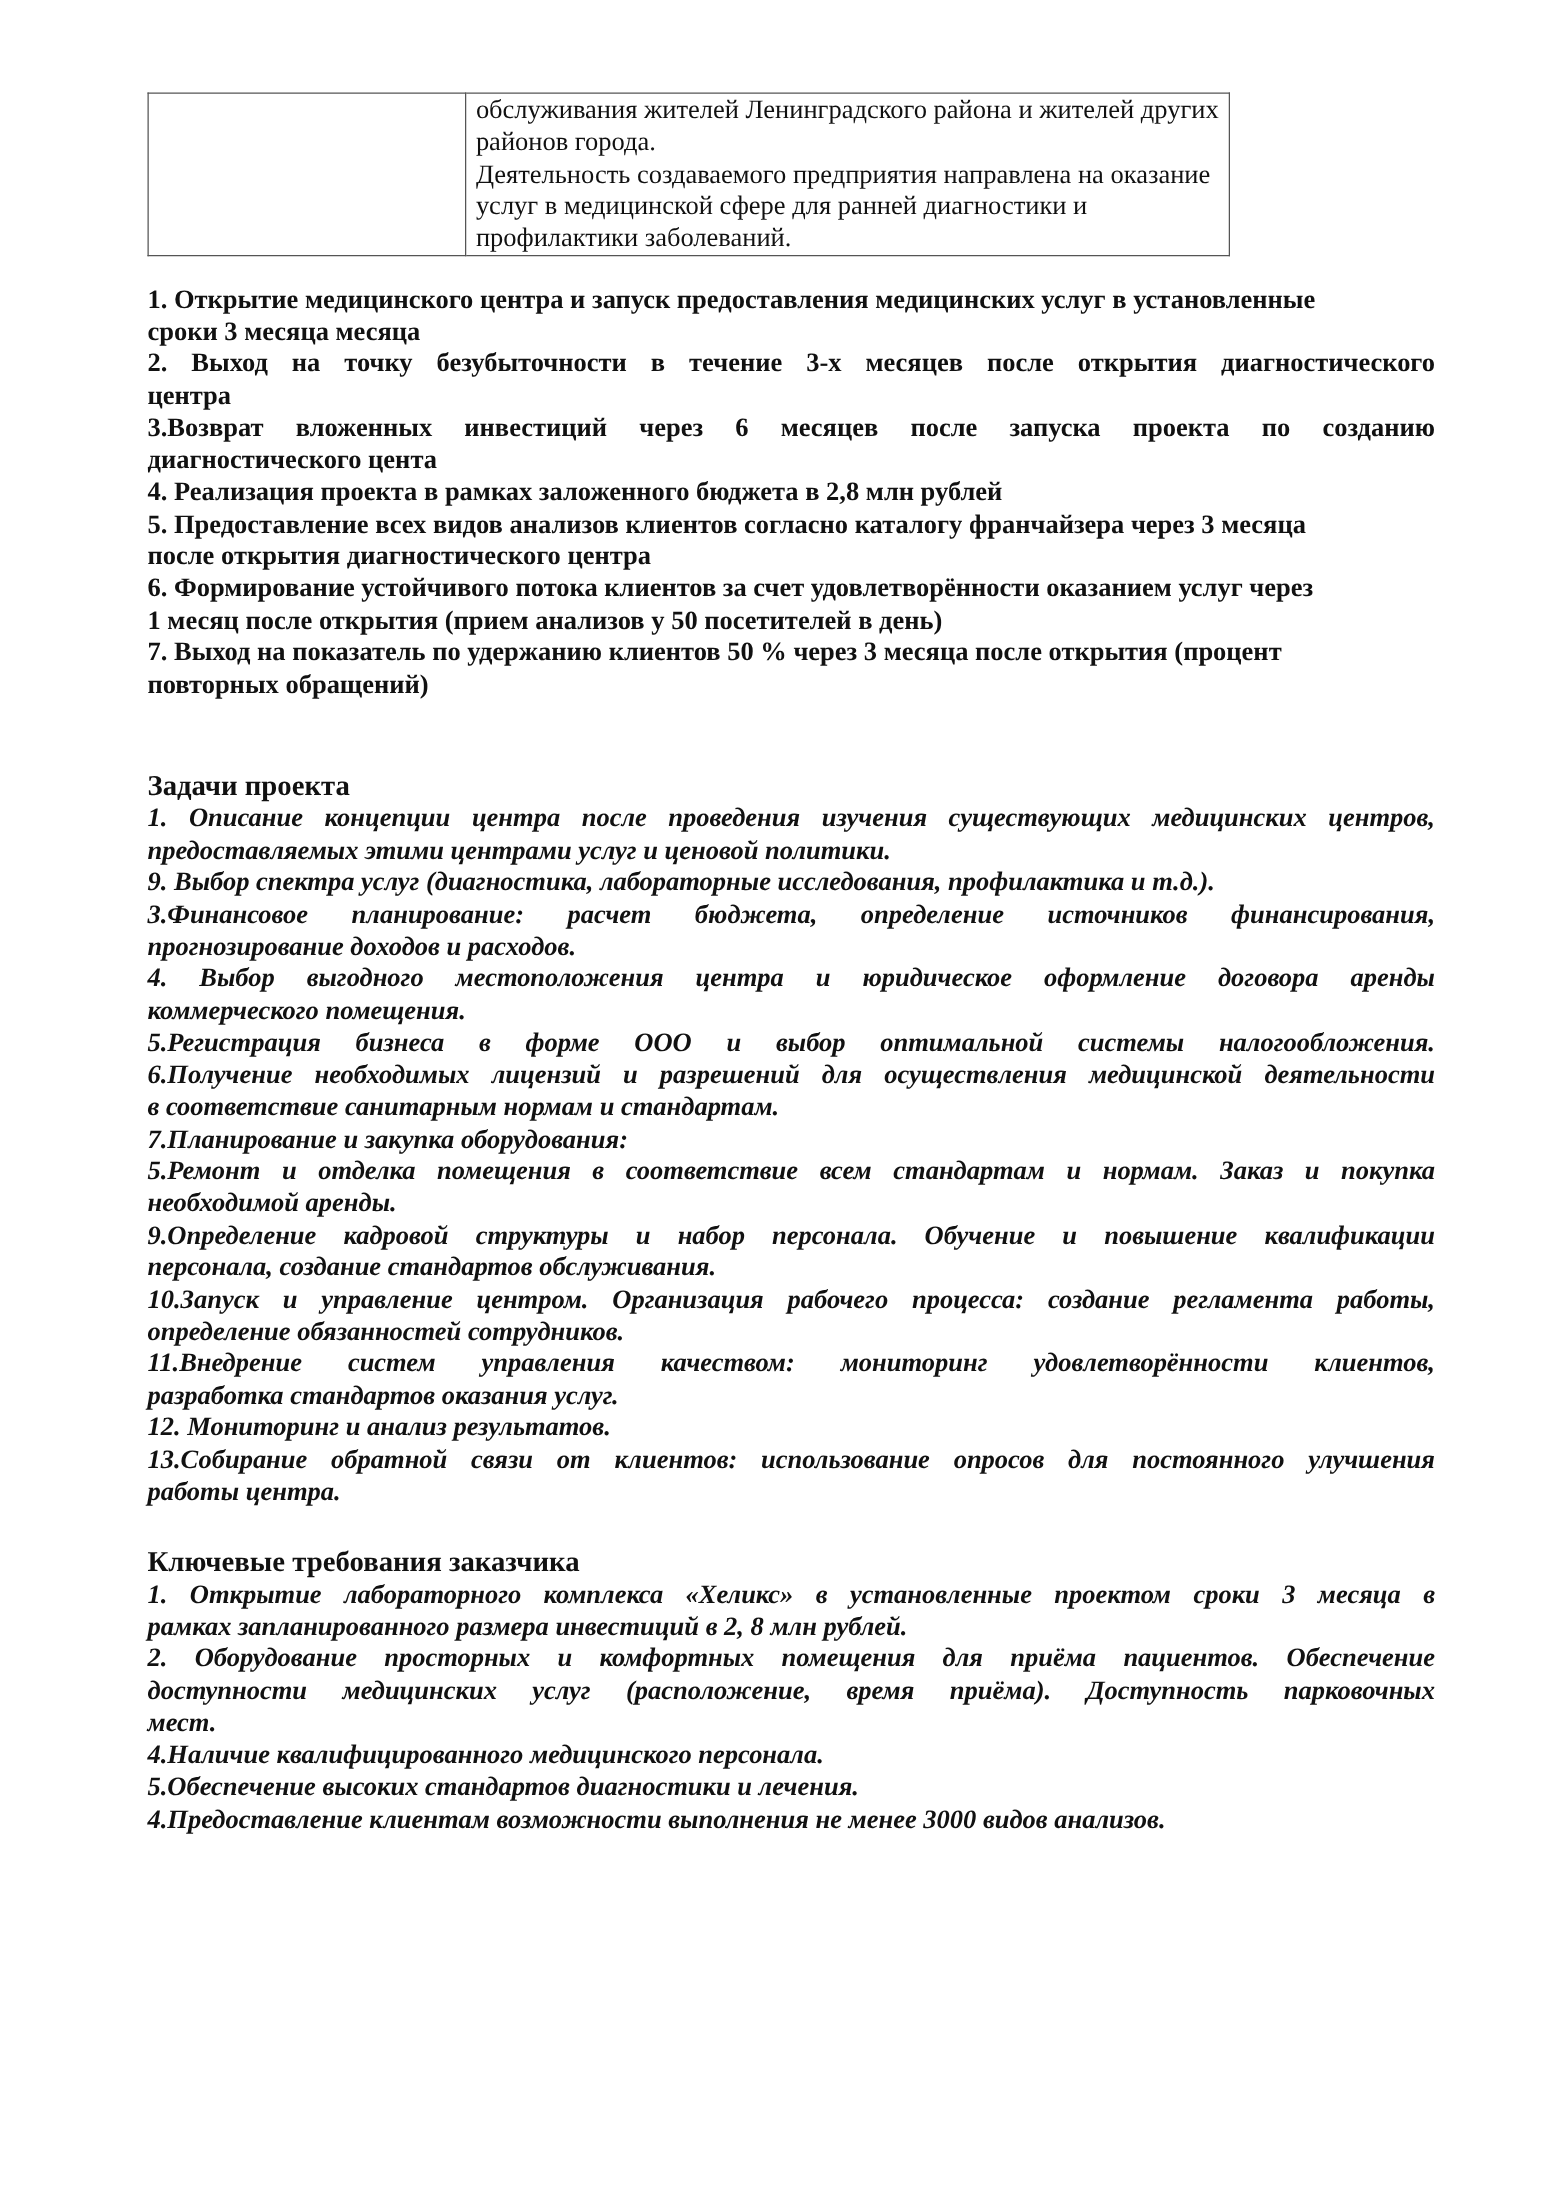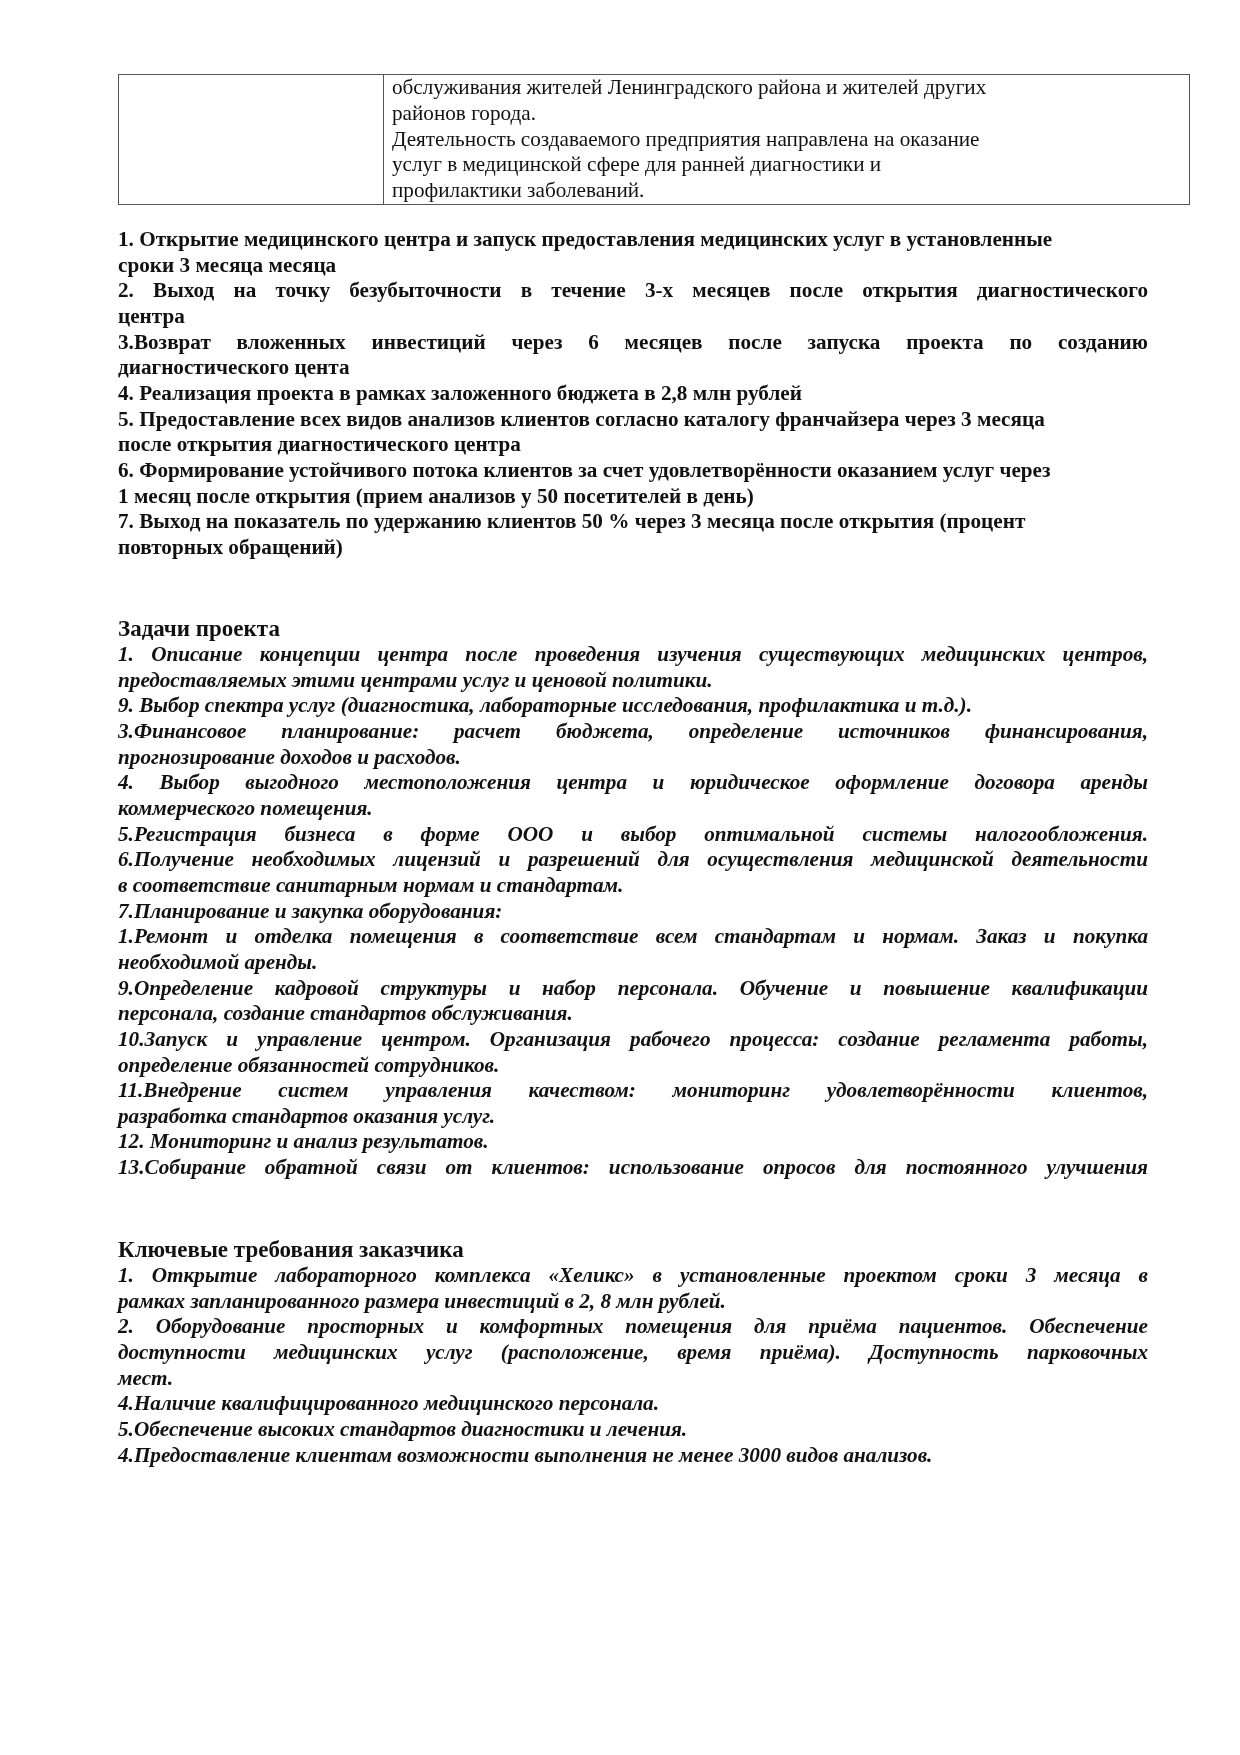--- a/index.html
+++ b/index.html
@@ -18,21 +18,21 @@
     .page {
       position: absolute;
       left: 118px;
       top: 0;
       width: 1002px;
     }
     .top-table {
       position: absolute;
       left: 0;
       top: 74px;
-      width: 1072px;
+      width: 866px;
       border-collapse: collapse;
       border: 1.5px solid #333;
     }
     .top-table td {
       border: 1.5px solid #555;
       vertical-align: top;
       padding: 0;
     }
     .top-table td.empty-cell {
       width: 264px;
@@ -119,30 +119,31 @@
         <div class="line">предоставляемых этими центрами услуг и ценовой политики.</div>
         <div class="line">9.  Выбор спектра услуг (диагностика, лабораторные исследования, профилактика и т.д.).</div>
         <div class="line just">3.Финансовое планирование: расчет бюджета, определение источников финансирования,</div>
         <div class="line">прогнозирование доходов и расходов.</div>
         <div class="line just">4. Выбор выгодного местоположения центра и юридическое оформление договора аренды</div>
         <div class="line">коммерческого помещения.</div>
         <div class="line just">5.Регистрация бизнеса в форме ООО и выбор оптимальной системы налогообложения.</div>
         <div class="line just">6.Получение необходимых лицензий и разрешений для осуществления медицинской деятельности</div>
         <div class="line">в соответствие санитарным нормам и стандартам.</div>
         <div class="line">7.Планирование и закупка оборудования:</div>
-        <div class="line just">1.Ремонт и отделка помещения в соответствие всем стандартам и нормам. Заказ и покупка</div>
+        <div class="line just">5.Ремонт и отделка помещения в соответствие всем стандартам и нормам. Заказ и покупка</div>
         <div class="line">необходимой аренды.</div>
         <div class="line just">9.Определение кадровой структуры и набор персонала. Обучение и  повышение квалификации</div>
         <div class="line">персонала, создание стандартов обслуживания.</div>
         <div class="line just">10.Запуск и управление центром. Организация рабочего процесса: создание регламента работы,</div>
         <div class="line">определение обязанностей сотрудников.</div>
         <div class="line just">11.Внедрение систем управления качеством: мониторинг удовлетворённости клиентов,</div>
         <div class="line">разработка стандартов оказания услуг.</div>
         <div class="line">12. Мониторинг и анализ результатов.</div>
         <div class="line just">13.Собирание обратной связи от клиентов: использование опросов для постоянного улучшения</div>
+        <div class="line">работы центра.</div>
       </div>
   </div>
 
   <div class="section italic" id="sec-reqs">
     <h2 class="heading">Ключевые требования заказчика</h2>
     <div class="lines" id="reqs-lines">
         <div class="line just">1. Открытие лабораторного комплекса «Хеликс» в установленные проектом сроки 3 месяца в</div>
         <div class="line">рамках запланированного размера инвестиций в 2, 8 млн рублей.</div>
         <div class="line just">2. Оборудование просторных  и комфортных помещения для приёма пациентов. Обеспечение</div>
         <div class="line just">доступности медицинских услуг (расположение, время приёма). Доступность парковочных</div>

